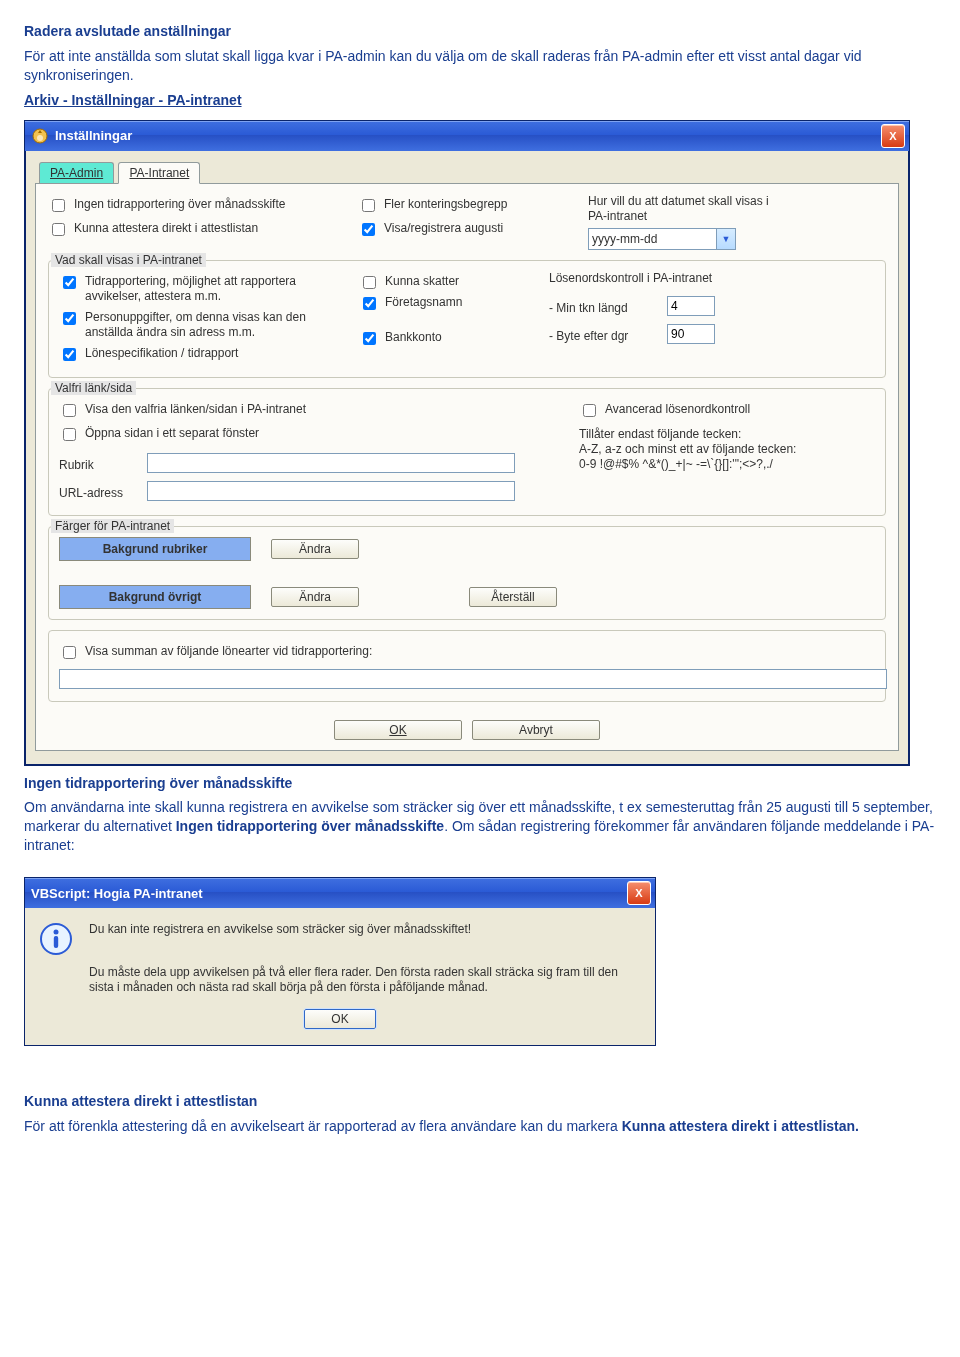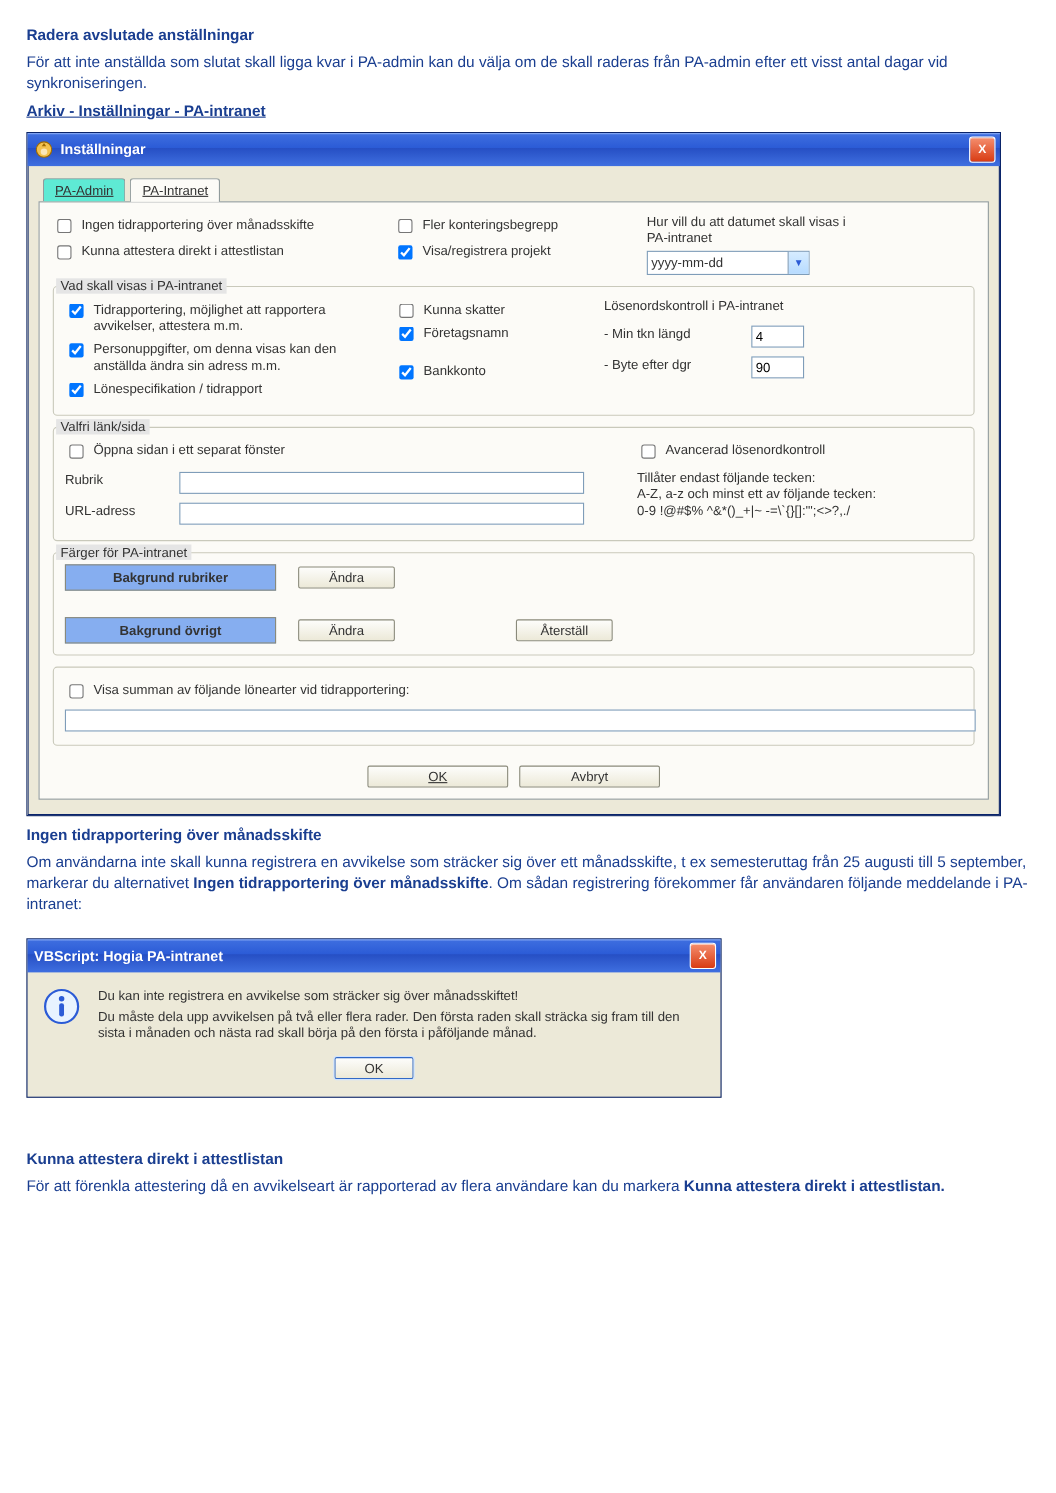--- a/index.html
+++ b/index.html
@@ -26,21 +26,21 @@
   .row{display:flex}
   .col{display:flex;flex-direction:column}
   .chk{display:flex;align-items:flex-start;gap:6px;margin:3px 0}
   .chk input{width:13px;height:13px;margin-top:2px}
   .lbl{font-size:12px;line-height:1.25}
 
   
   .group{border:1px solid #c9c9bb;margin-top:10px;padding:10px 10px 10px 10px;position:relative;border-radius:4px}
   .group .legend{position:absolute;top:-8px;left:2px;background:#e5e5e5;padding:0 4px;font-size:12px;color:#333}
 
-  .field{display:flex;align-items:flex-start;gap:24px;margin:4px 0}
+  .field{display:flex;align-items:flex-end;gap:8px;margin:4px 0}
   .txtin{border:1px solid #7f9db9;background:#fff;height:18px;padding:0 3px;font-size:12px}
 
   .btn{display:inline-block;border:1px solid #8a8a7b;background:linear-gradient(to bottom,#fdfdfb,#ece9d8);padding:2px 8px;font-size:12px;border-radius:2px;min-width:70px;text-align:center;cursor:default}
 
   .swatch{display:inline-flex;align-items:center;justify-content:center;width:190px;height:22px;border:1px solid #8a8a7b;background:#86aef0;font-weight:bold;font-size:12px}
   .swatch2{background:#86aef0}
 
   .select{border:1px solid #7f9db9;background:#fff;height:20px;display:inline-flex;align-items:center;width:140px;padding:0 3px;font-size:12px;position:relative}
   .select .arrow{position:absolute;right:0;top:0;bottom:0;width:18px;border-left:1px solid #7f9db9;background:linear-gradient(to bottom,#d6ecff,#b7dbff);display:flex;align-items:center;justify-content:center;font-size:9px;color:#2b5bd6}
 
@@ -97,21 +97,21 @@
               <span class="lbl">Kunna attestera direkt i attestlistan</span>
             </label>
           </div>
           <div class="col" style="width:200px">
             <label class="chk">
               <input type="checkbox" style="">
               <span class="lbl">Fler konteringsbegrepp</span>
             </label>
             <label class="chk">
               <input type="checkbox" checked="" style="">
-              <span class="lbl">Visa/registrera projekt</span>
+              <span class="lbl">Visa/registrera augusti</span>
             </label>
           </div>
           <div class="col" style="width:200px">
             <div class="lbl">Hur vill du att datumet skall visas i PA-intranet</div>
             <div class="select" style="margin-top:4px">
               <span>yyyy-mm-dd</span>
               <span class="arrow">▼</span>
             </div>
           </div>
         </div>
@@ -158,20 +158,24 @@
                 <input class="txtin" style="width: 40px;" value="90">
               </div>
             </div>
           </div>
         </div>
 
         <div class="group">
           <span class="legend">Valfri länk/sida</span>
           <div class="row" style="gap:20px">
             <div class="col" style="width:500px">
+              <label class="chk">
+                <input type="checkbox" style="">
+                <span class="lbl">Visa den valfria länken/sidan i PA-intranet</span>
+              </label>
               <label class="chk">
                 <input type="checkbox" style="">
                 <span class="lbl">Öppna sidan i ett separat fönster</span>
               </label>
               <div class="field" style="margin-top:6px">
                 <span class="lbl" style="width:80px">Rubrik</span>
                 <input class="txtin" style="width: 360px;" value="">
               </div>
               <div class="field">
                 <span class="lbl" style="width:80px">URL-adress</span>
@@ -236,21 +240,21 @@
     </div>
     <div class="dlgclient">
       <div class="dlgrow">
         <span class="infoicon">
           <svg viewBox="0 0 34 34" width="34" height="34">
             <circle cx="17" cy="17" r="15" fill="#e8f3ff" stroke="#2b5bd6" stroke-width="2"></circle>
             <circle cx="17" cy="10" r="2.5" fill="#2b5bd6"></circle>
             <rect x="14.8" y="14" width="4.4" height="12" rx="2" fill="#2b5bd6"></rect>
           </svg>
         </span>
-        <div class="col" style="gap:4px">
+        <div class="col" style="gap:28px">
           <div class="lbl">Du kan inte registrera en avvikelse som sträcker sig över månadsskiftet!</div>
           <div class="lbl">Du måste dela upp avvikelsen på två eller flera rader. Den första raden skall sträcka sig fram till den sista i månaden och nästa rad skall börja på den första i påföljande månad.</div>
         </div>
       </div>
       <div class="dlgbtn">
         <span class="okbtn">OK</span>
       </div>
     </div>
   </div>
 

